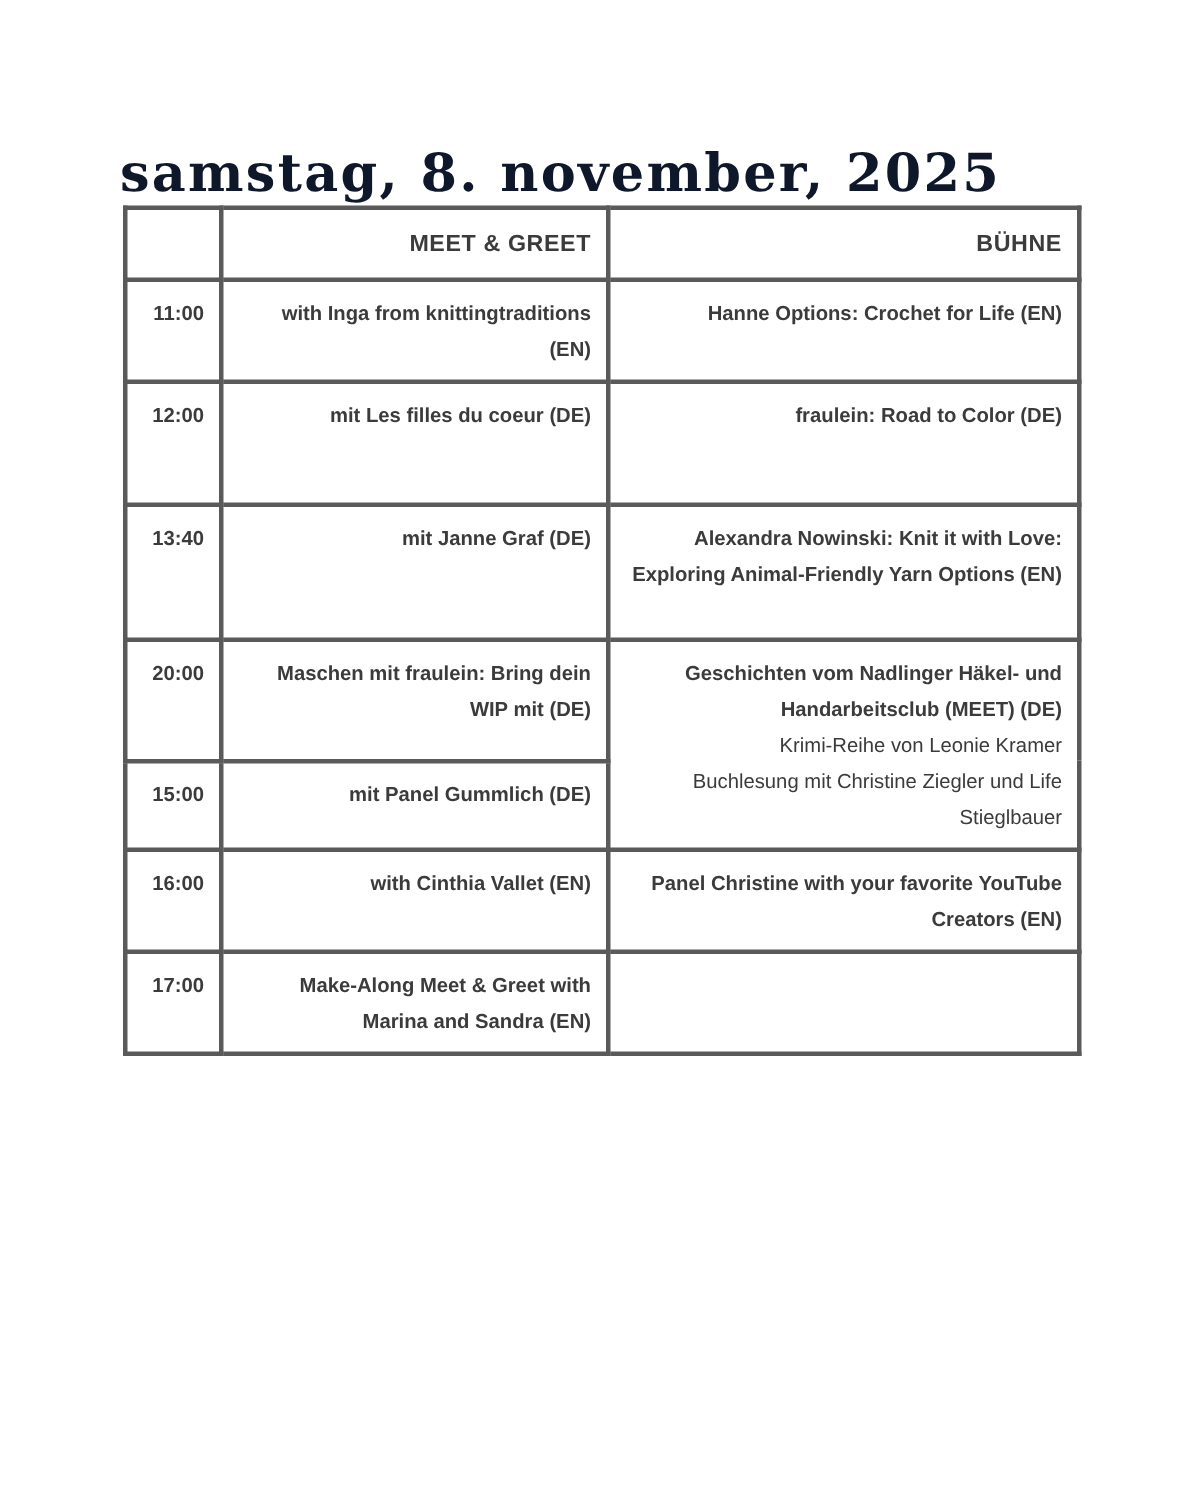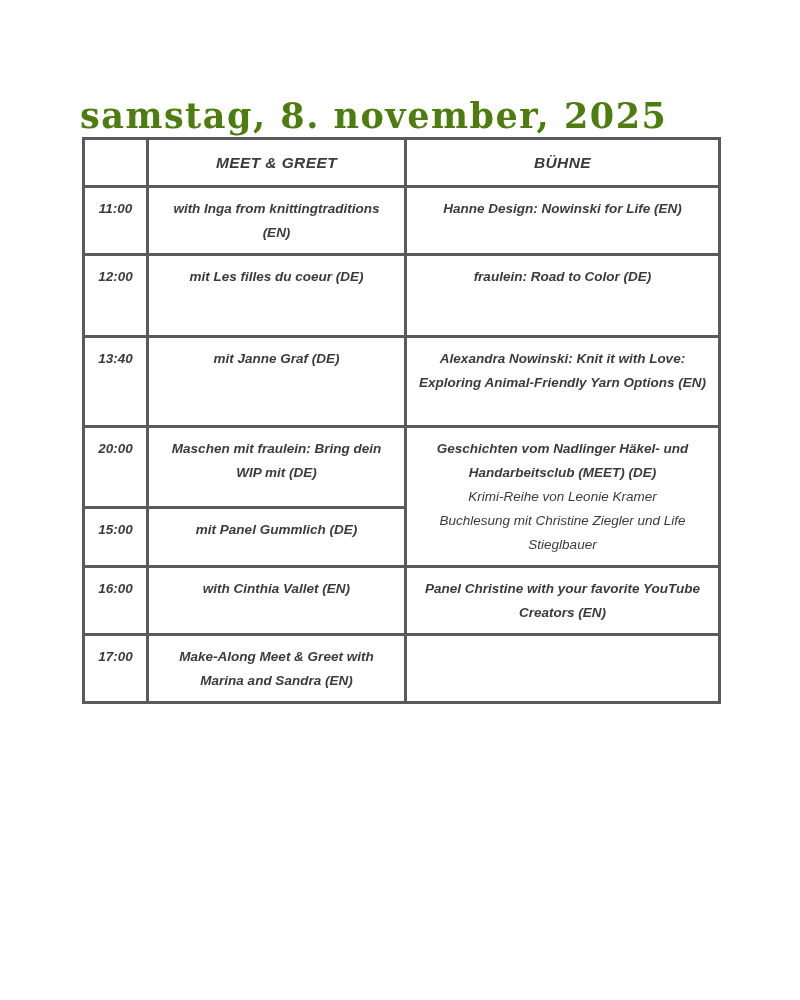--- a/index.html
+++ b/index.html
@@ -16,41 +16,40 @@
     overflow: hidden;
   }
   .page-title {
     position: absolute;
     left: 80px;
     top: 72px;
     font-family: "DejaVu Serif", serif;
     font-weight: 700;
     font-size: 35px;
     letter-spacing: 1.5px;
-    color: #4d7c0f;
+    color: #0f172a;
     white-space: nowrap;
   }
   table.schedule {
     position: absolute;
     left: 82px;
     top: 137px;
     border-collapse: collapse;
     table-layout: fixed;
     width: 636px;
   }
   table.schedule td, table.schedule th {
     border: 3px solid #5a5a5a;
     vertical-align: top;
     padding: 9px 10px 8px 10px;
     font-size: 13.5px;
     font-weight: 700;
     line-height: 24px;
-    text-align: center;
+    text-align: right;
     word-wrap: break-word;
-    font-style: italic;
   }
   table.schedule th {
     vertical-align: middle;
     font-size: 15.5px;
     letter-spacing: 0.4px;
     padding-top: 4px;
     padding-bottom: 4px;
   }
   col.c-time { width: 64px; }
   col.c-meet { width: 258px; }
@@ -83,21 +82,21 @@
   <tbody>
       <tr class="rh">
     <th class="time-cell"></th>
     <th>MEET &amp; GREET</th>
     <th>BÜHNE</th>
   </tr>
 
   <tr class="r1">
     <td class="time-cell">11:00</td>
     <td>with Inga from knittingtraditions (EN)</td>
-    <td>Hanne Design: Nowinski for Life (EN)</td>
+    <td>Hanne Options: Crochet for Life (EN)</td>
   </tr>
 
   <tr class="r2">
     <td class="time-cell">12:00</td>
     <td>mit Les filles du coeur (DE)</td>
     <td>fraulein: Road to Color (DE)</td>
   </tr>
 
   <tr class="r3">
     <td class="time-cell">13:40</td>

